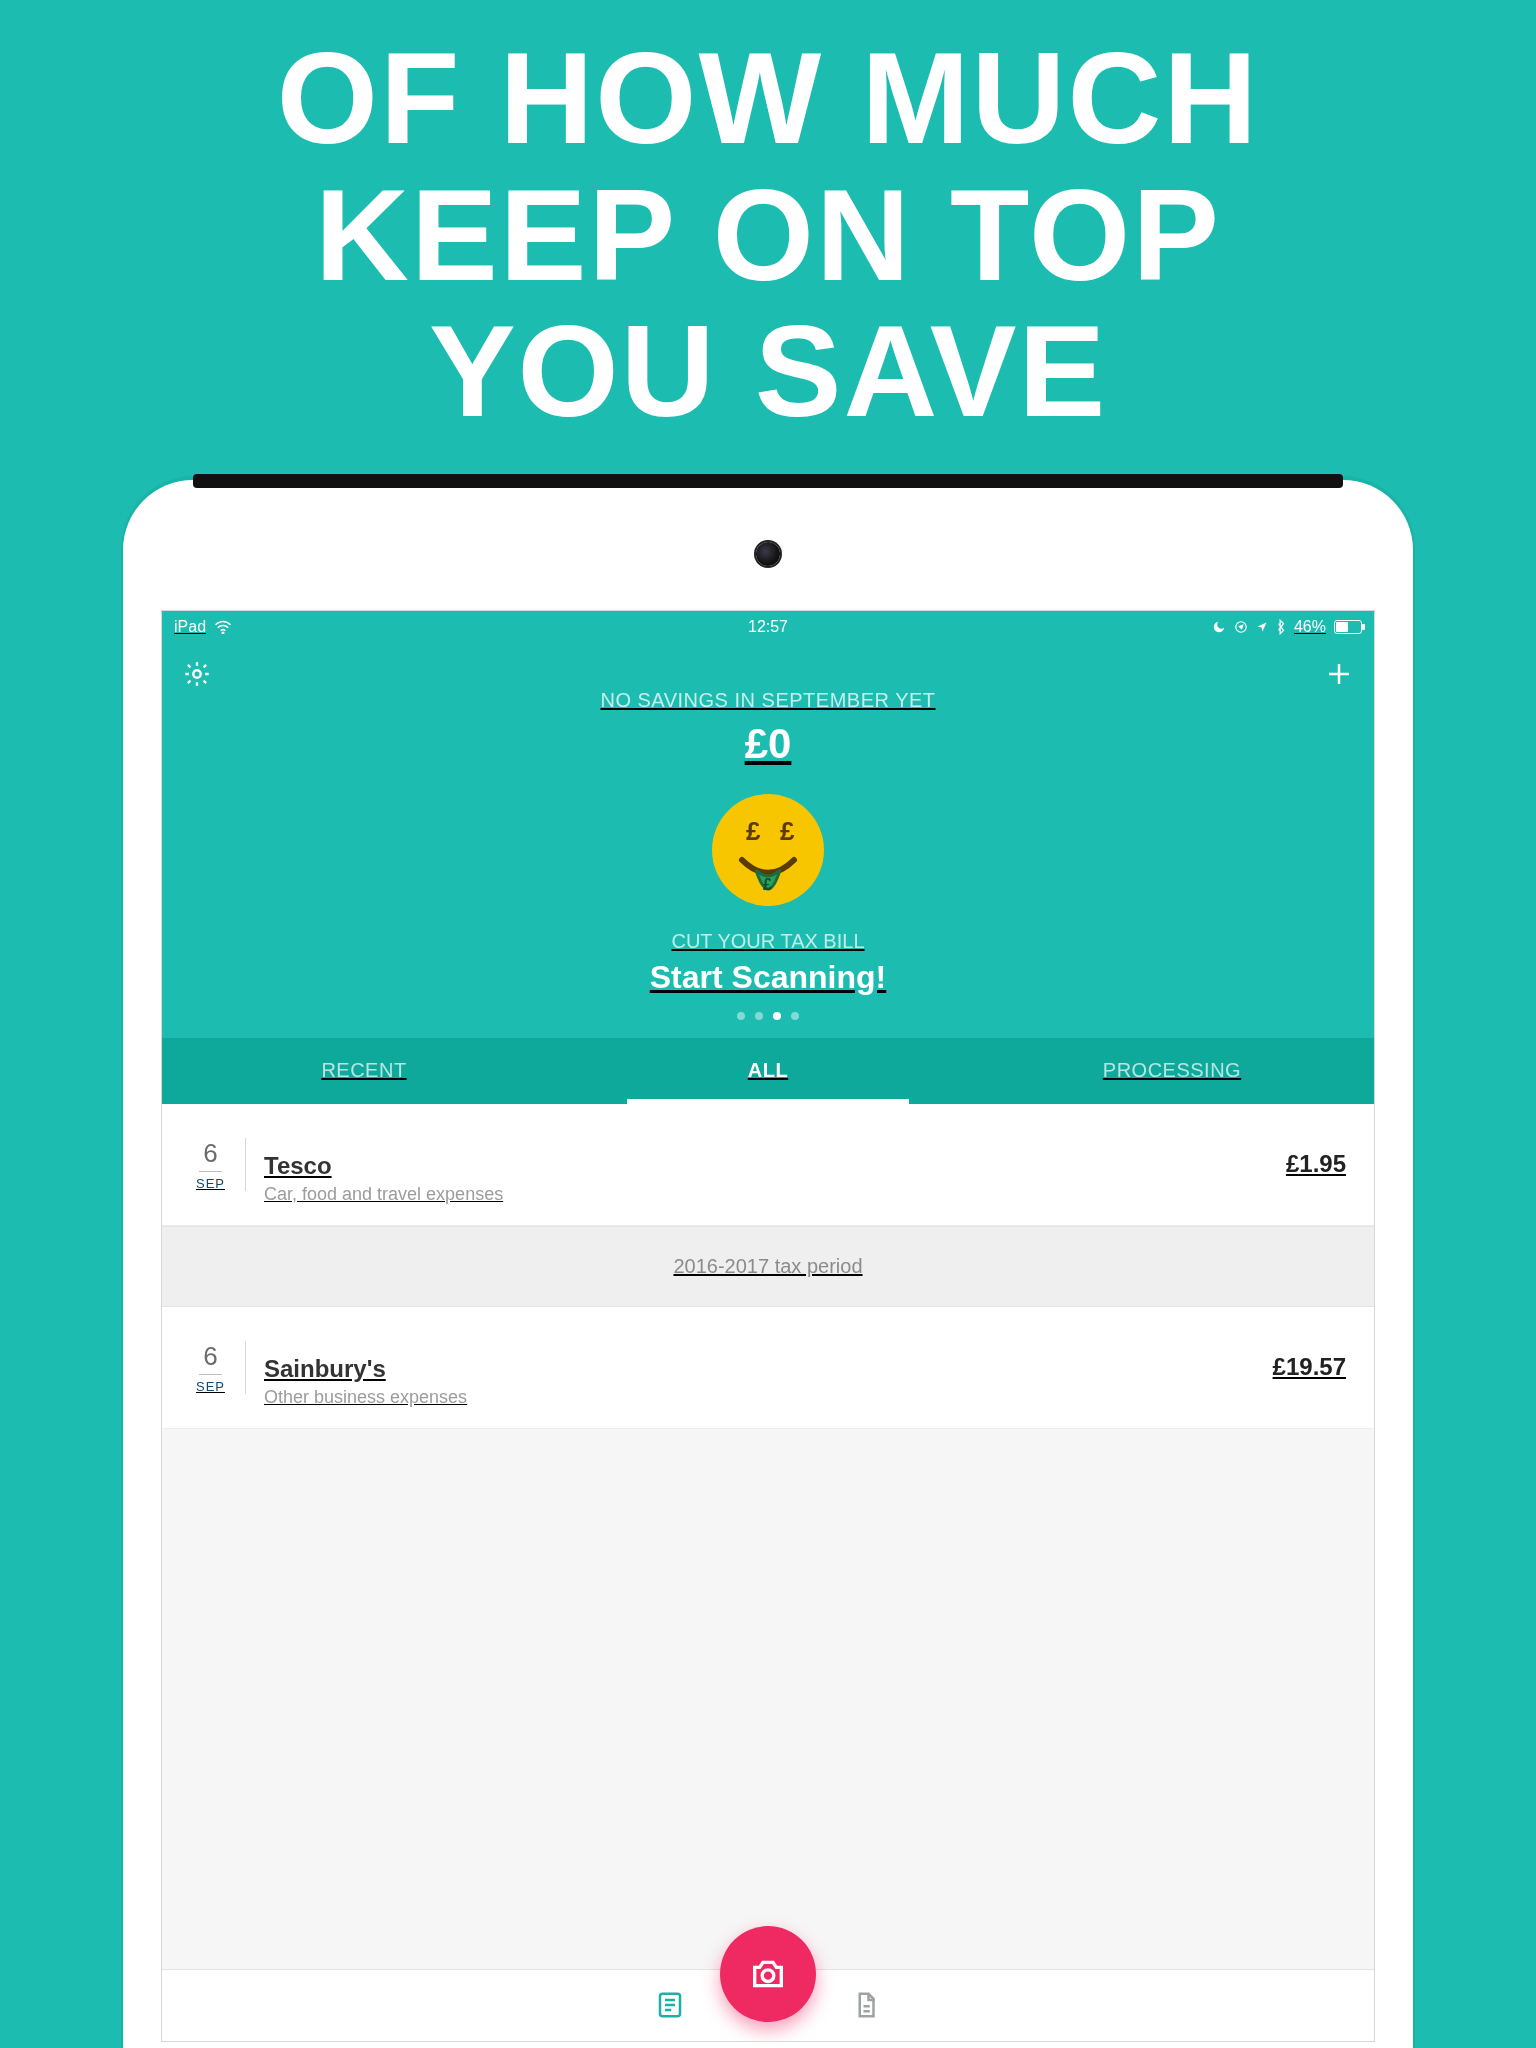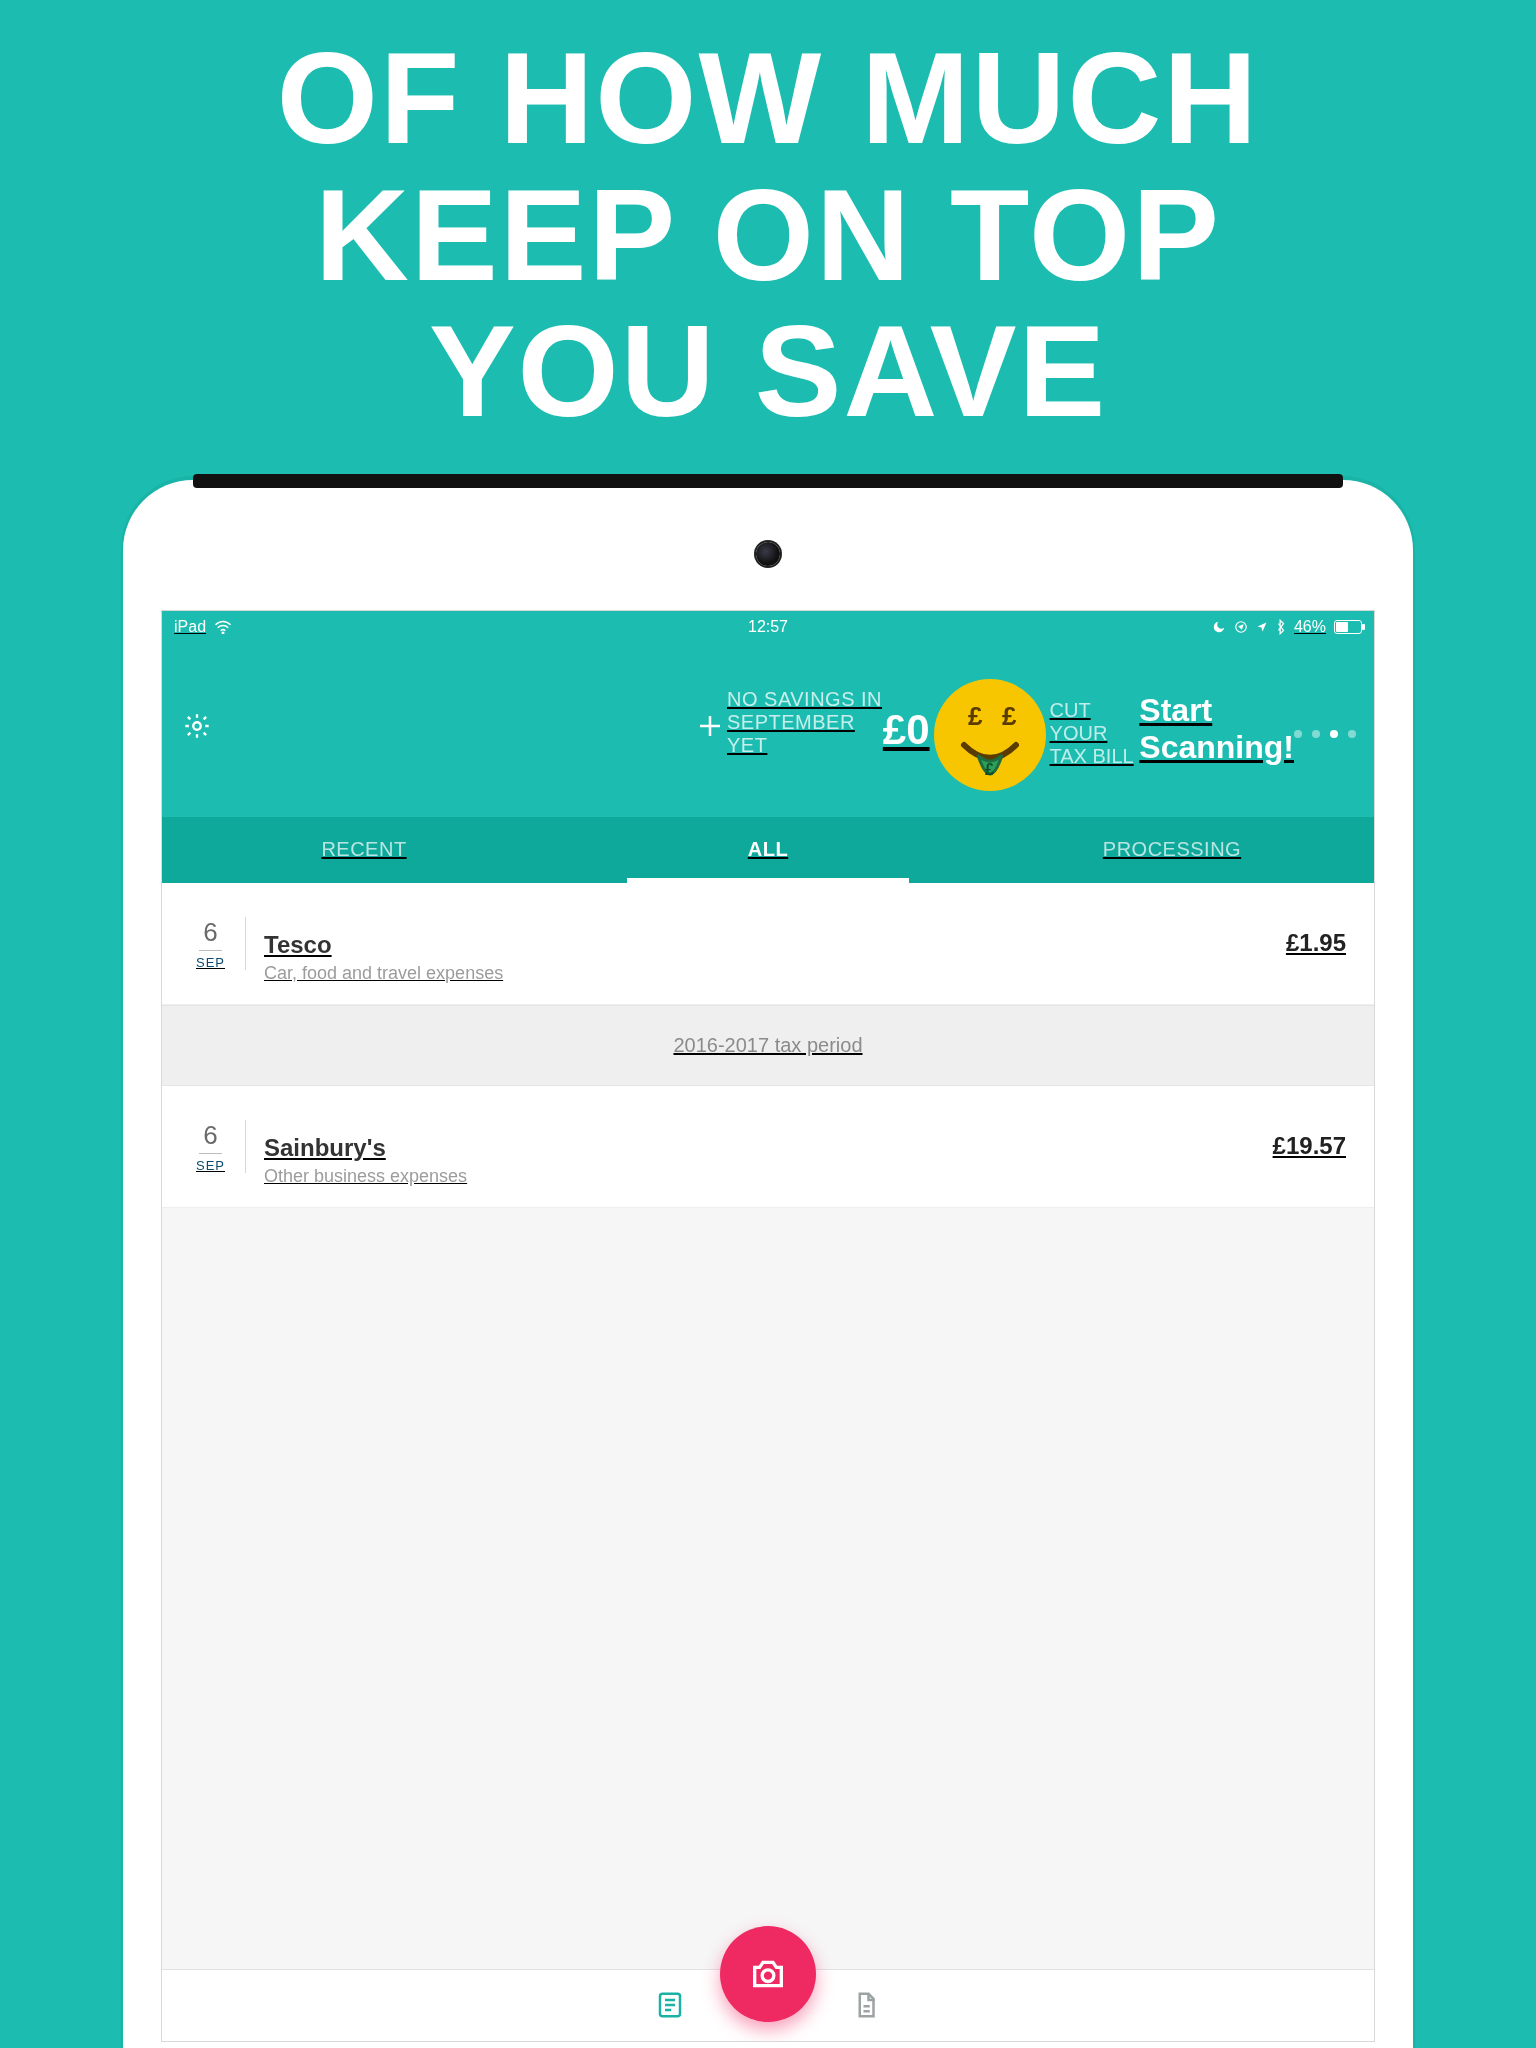--- a/index.html
+++ b/index.html
@@ -66,21 +66,21 @@
   .battery-shell { width: 28px; height: 14px; border: 1.5px solid #fff; border-radius: 3px; position: relative; }
   .battery-shell::after { content:""; position:absolute; right:-4px; top:3px; width:3px; height:6px; background:#fff; border-radius:1px;}
   .battery-fill { position:absolute; left:1px; top:1px; bottom:1px; width:46%; background:#fff; border-radius:1px;}
 
   
   .header {
     background: #1cbdb0;
     color: #fff;
     position: relative;
     padding: 10px 18px 18px;
-    display:flex; flex-direction:row; align-items:center;
+    display:flex; flex-direction:column; align-items:center;
   }
   .header-top { width:100%; display:flex; justify-content:space-between; align-items:center; height:42px;}
   .gear, .plus { width:34px; height:34px; display:flex; align-items:center; justify-content:center; cursor:pointer;}
   .savings-label { color: rgba(255,255,255,0.75); font-size: 20px; letter-spacing: .5px; margin-top: -6px; }
   .savings-amount { font-size: 42px; font-weight: 700; margin-top: 8px; }
 
   .emoji-wrap { margin-top: 22px; }
   .money-face { width: 120px; height: 120px; }
   .slogan-sub { color: rgba(255,255,255,0.72); font-size: 20px; margin-top: 16px; }
   .slogan-main { color: #fff; font-size: 32px; font-weight: 700; margin-top: 6px; }

